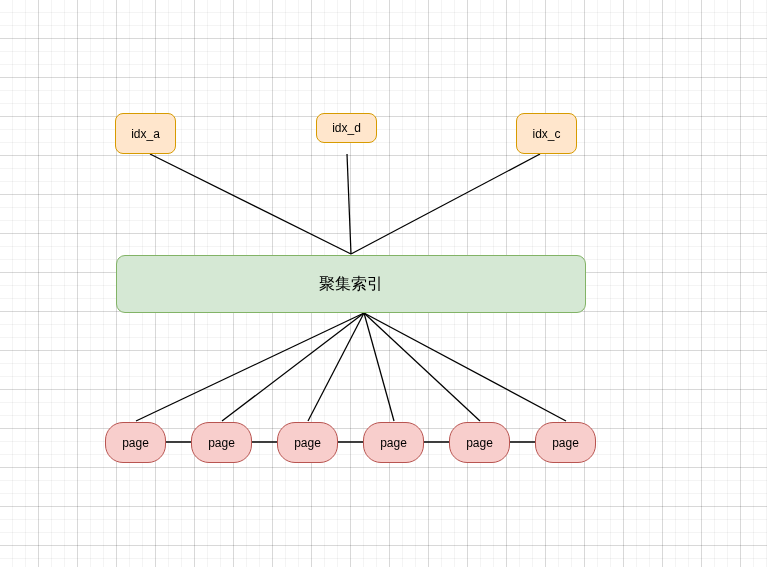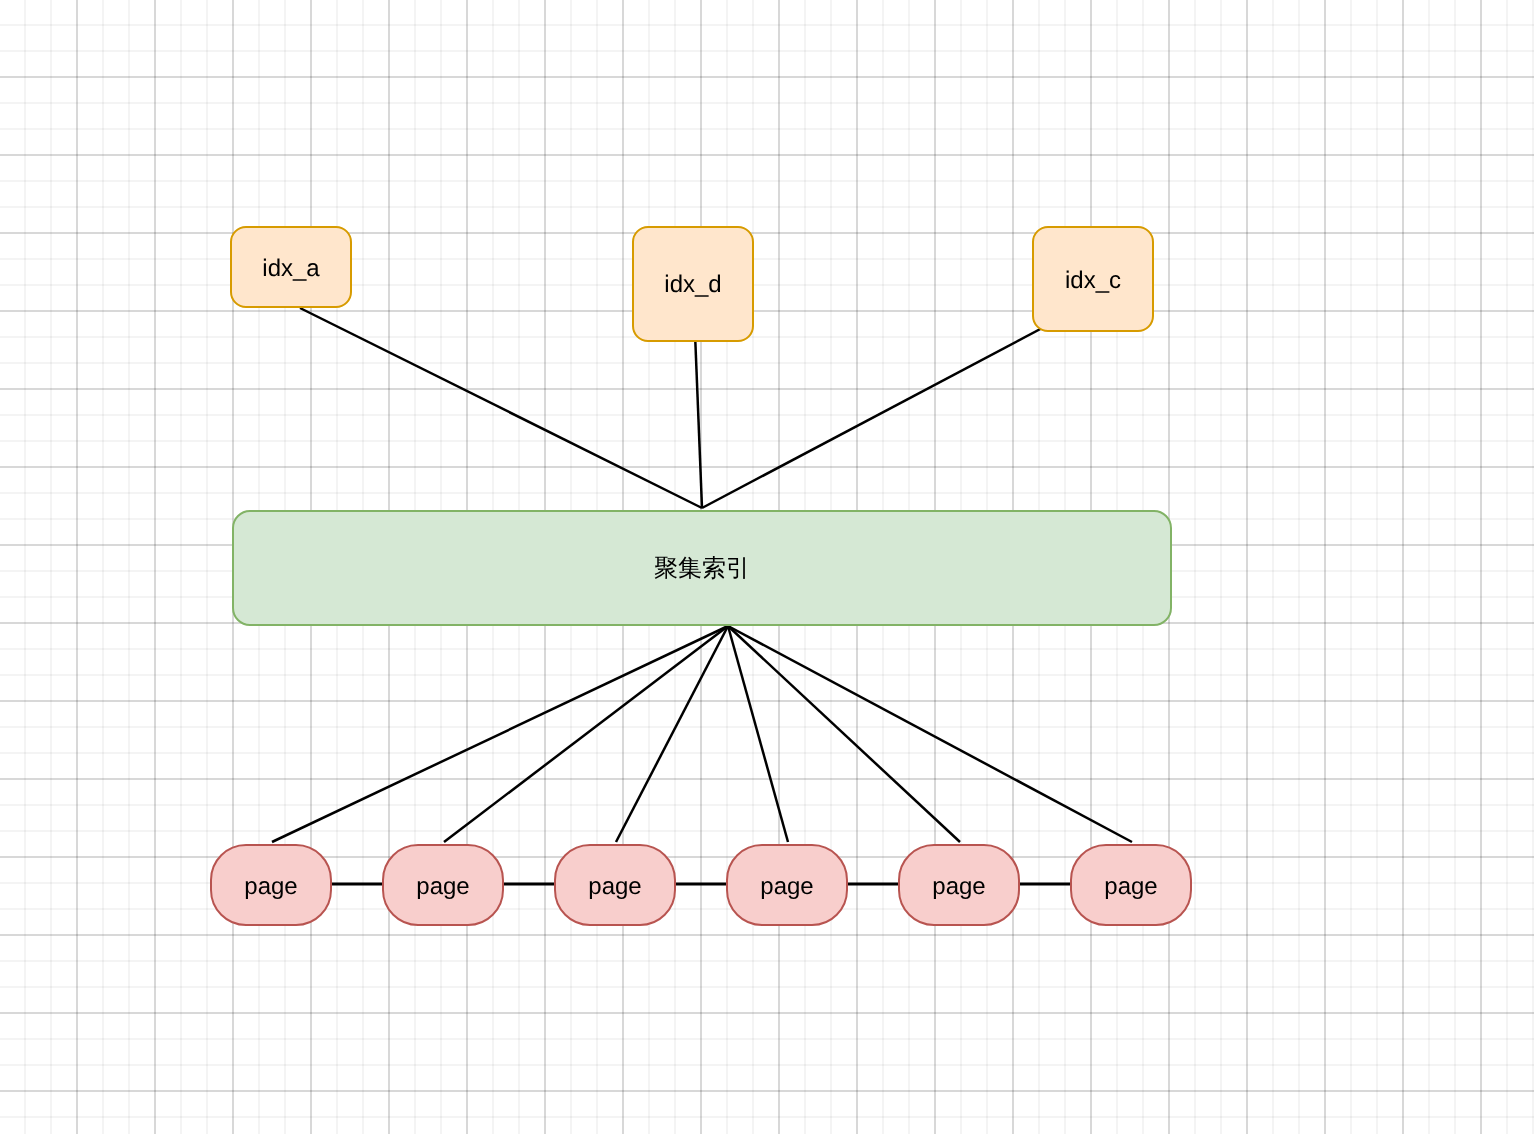--- a/index.html
+++ b/index.html
@@ -66,21 +66,21 @@
     border: 1.4px solid #d79b00;
     border-radius: 8px;
   }
 
   .node-cluster {
     width: 470px;
     height: 58px;
     background: #d5e8d4;
     border: 1.4px solid #82b366;
     border-radius: 9px;
-    font-size: 12px;
+    font-size: 16px;
     font-family: "DejaVu Sans", "Liberation Sans", sans-serif;
     justify-content: center;
   }
 
   .node-page {
     width: 61px;
     height: 41px;
     background: #f8cecc;
     border: 1.4px solid #b85450;
     border-radius: 18px;
@@ -116,24 +116,24 @@
         <line x1="338" y1="442" x2="363" y2="442" stroke="#000000" stroke-width="1.5" stroke-linecap="butt"></line>
         <line x1="424" y1="442" x2="449" y2="442" stroke="#000000" stroke-width="1.5" stroke-linecap="butt"></line>
         <line x1="510" y1="442" x2="535" y2="442" stroke="#000000" stroke-width="1.5" stroke-linecap="butt"></line>
       </g>
   </svg>
 
   <div id="index-nodes">
       <div class="node node-index" style="left: 115px; top: 113px; width: 61px; height: 41px;">
         <span class="node-label">idx_a</span>
       </div>
-      <div class="node node-index" style="left: 316px; top: 113px; width: 61px; height: 58px;">
+      <div class="node node-index" style="left: 316px; top: 113px; width: 61px; height: 30px;">
         <span class="node-label">idx_d</span>
       </div>
-      <div class="node node-index" style="left: 516px; top: 113px; width: 61px; height: 53px;">
+      <div class="node node-index" style="left: 516px; top: 113px; width: 61px; height: 41px;">
         <span class="node-label">idx_c</span>
       </div>
     </div>
 
   <div class="node node-cluster" id="cluster-node" style="left: 116px; top: 255px; width: 470px; height: 58px;">
     <span class="node-label">聚集索引</span>
   </div>
 
   <div id="page-nodes">
       <div class="node node-page" style="left: 105px; top: 422px; width: 61px; height: 41px;">

